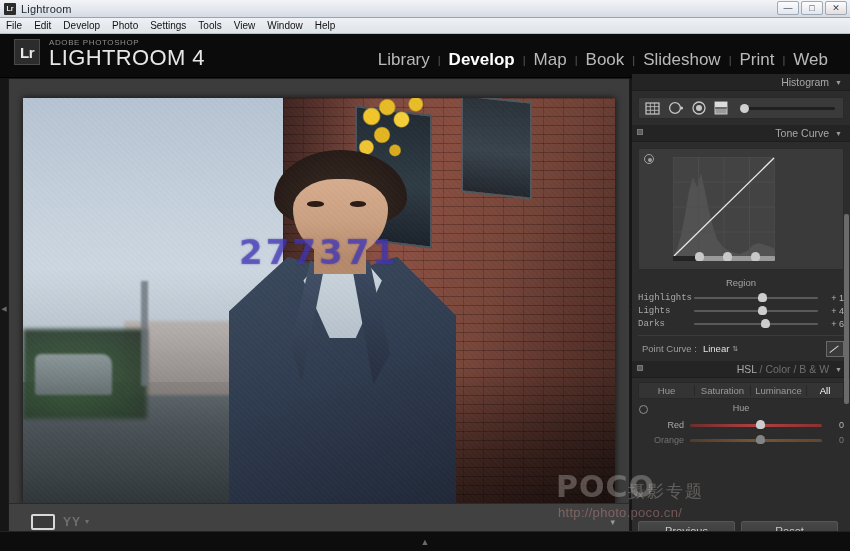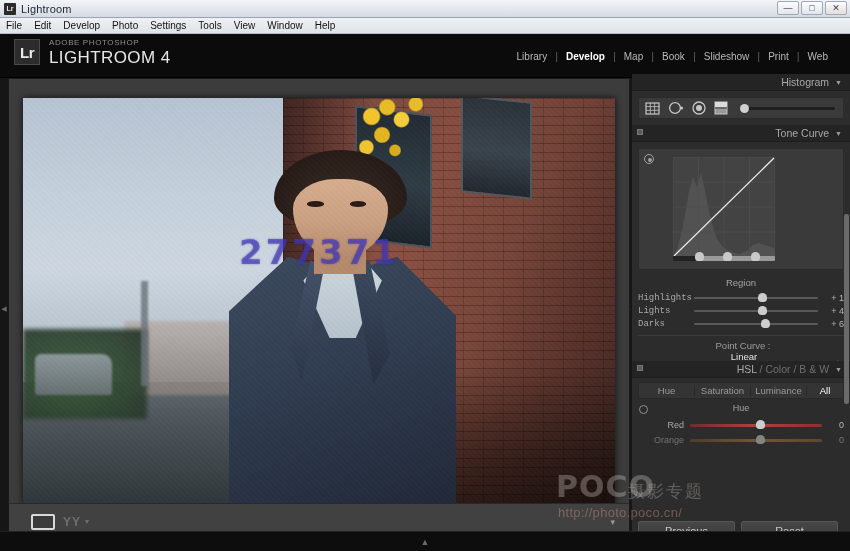--- a/index.html
+++ b/index.html
@@ -58,28 +58,28 @@
   .lr-logo {
     width: 26px; height: 26px; background: #2c2c2c; border: 1px solid #4a4a4a;
     color: #e9e9e9; font-size: 15px; font-weight: bold; line-height: 25px;
     text-align: center; letter-spacing: -.5px;
   }
   .lr-wordmark { margin-left: 9px; margin-top: -1px; }
   .lr-sub {
     font-size: 8px; color: #8e8e8e; letter-spacing: .6px; line-height: 10px;
   }
   .lr-name {
-    font-size: 17px; color: #e7e7e7; letter-spacing: .4px; line-height: 19px;
+    font-size: 22px; color: #e7e7e7; letter-spacing: .4px; line-height: 19px;
     font-weight: 300;
   }
   .lr-modules {
     position: absolute; right: 14px; top: 16px;
     display: flex; align-items: center; gap: 0px;
   }
-  .module { font-size: 10px; color: #b9b9b9; padding: 0 8px; white-space: nowrap; }
+  .module { font-size: 17px; color: #b9b9b9; padding: 0 8px; white-space: nowrap; }
   .module.active { color: #ffffff; font-weight: bold; }
   .module-sep { color: #5b5b5b; font-size: 11px; }
 
   
   .center-area {
     position: absolute; left: 8px; top: 44px; width: 622px; height: 462px;
     background: #3b3b3b; border: 1px solid #1a1a1a;
   }
   .preview-canvas {
     position: absolute; left: 0; top: 0; width: 620px; height: 424px;
@@ -340,21 +340,21 @@
     flex: 1; height: 2px; background: #5a5a5a; position: relative; border-radius: 1px;
   }
   .slider-row .knob {
     position: absolute; top: -4px; width: 9px; height: 9px;
     background: #cdcdcd; border-radius: 50% 50% 38% 38%;
   }
   .slider-row .val { width: 26px; text-align: right; font-size: 9px; color: #b5b5b5; }
 
   .pointcurve-row {
     display: flex; align-items: center; height: 22px; margin: 5px 6px 0 6px;
-    font-size: 9.5px; color: #9c9c9c; border-top: 1px solid #3a3a3a; padding-top: 4px; flex-direction: column;
+    font-size: 9.5px; color: #9c9c9c; border-top: 1px solid #3a3a3a; padding-top: 4px;
   }
   .pc-label { margin-left: 4px; }
   .pc-value { color: #e0e0e0; margin-left: 6px; }
   .pc-caret { color: #9c9c9c; font-size: 7px; margin-left: 3px; }
   .pc-btn {
     margin-left: auto; width: 18px; height: 16px; border: 1px solid #6a6a6a;
     background: #3a3a3a; position: relative;
   }
   .pc-btn::after {
     content: ""; position: absolute; left: 3px; bottom: 3px;

